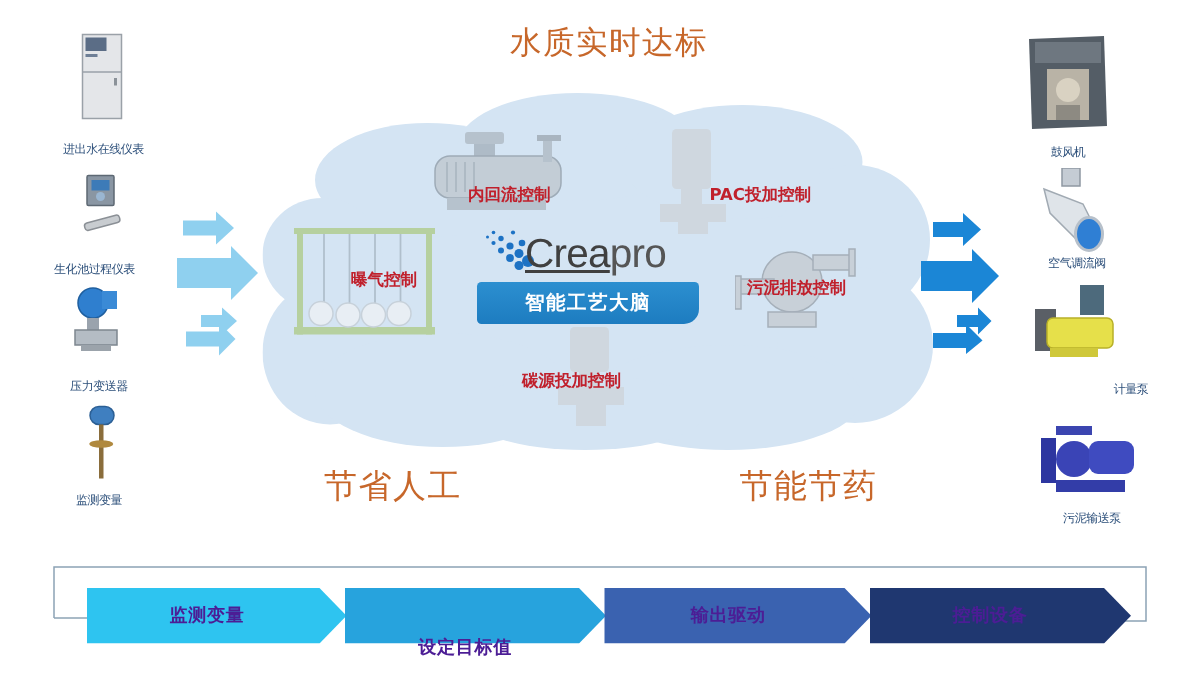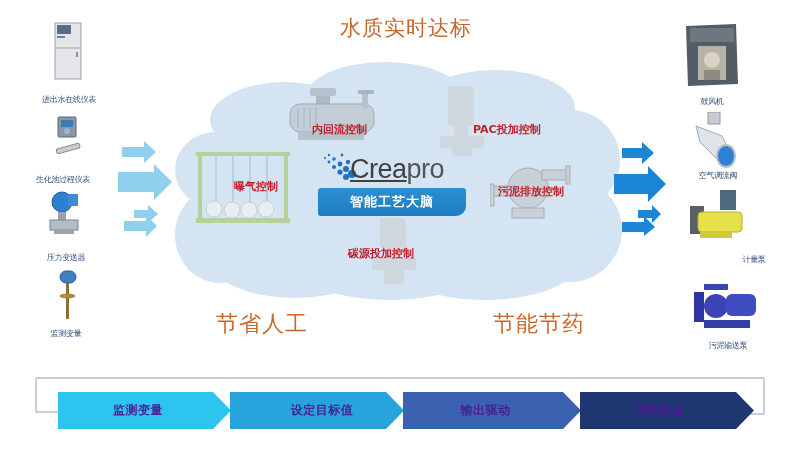--- a/index.html
+++ b/index.html
@@ -228,15 +228,15 @@
   <polygon points="28,39 34,42 28,45" fill="#6d8aa0"></polygon>
 </svg>
 
 <svg class="abs" style="left:58px; top:392px;" width="700" height="37" viewBox="0 0 700 37">
   <polygon points="0,0 155,0 173,18.5 155,37 0,37" fill="#2ec4f0"></polygon>
   <polygon points="172,0 328,0 346,18.5 328,37 172,37 172,37" fill="#27a3dd"></polygon>
   <polygon points="345,0 505,0 523,18.5 505,37 345,37" fill="#3a62b0"></polygon>
   <polygon points="522,0 678,0 696,18.5 678,37 522,37" fill="#1f3770"></polygon>
 </svg>
 <div class="chev" style="left:58px; width:160px;">监测变量</div>
-<div class="chev" style="left:242px; width:160px;">设定目标值</div>
+<div class="chev" style="left:230px; width:160px;margin-top:21px;">设定目标值</div>
 <div class="chev" style="left:403px; width:165px;">输出驱动</div>
 <div class="chev" style="left:580px; width:160px;">控制设备</div>
 
 </body></html>

